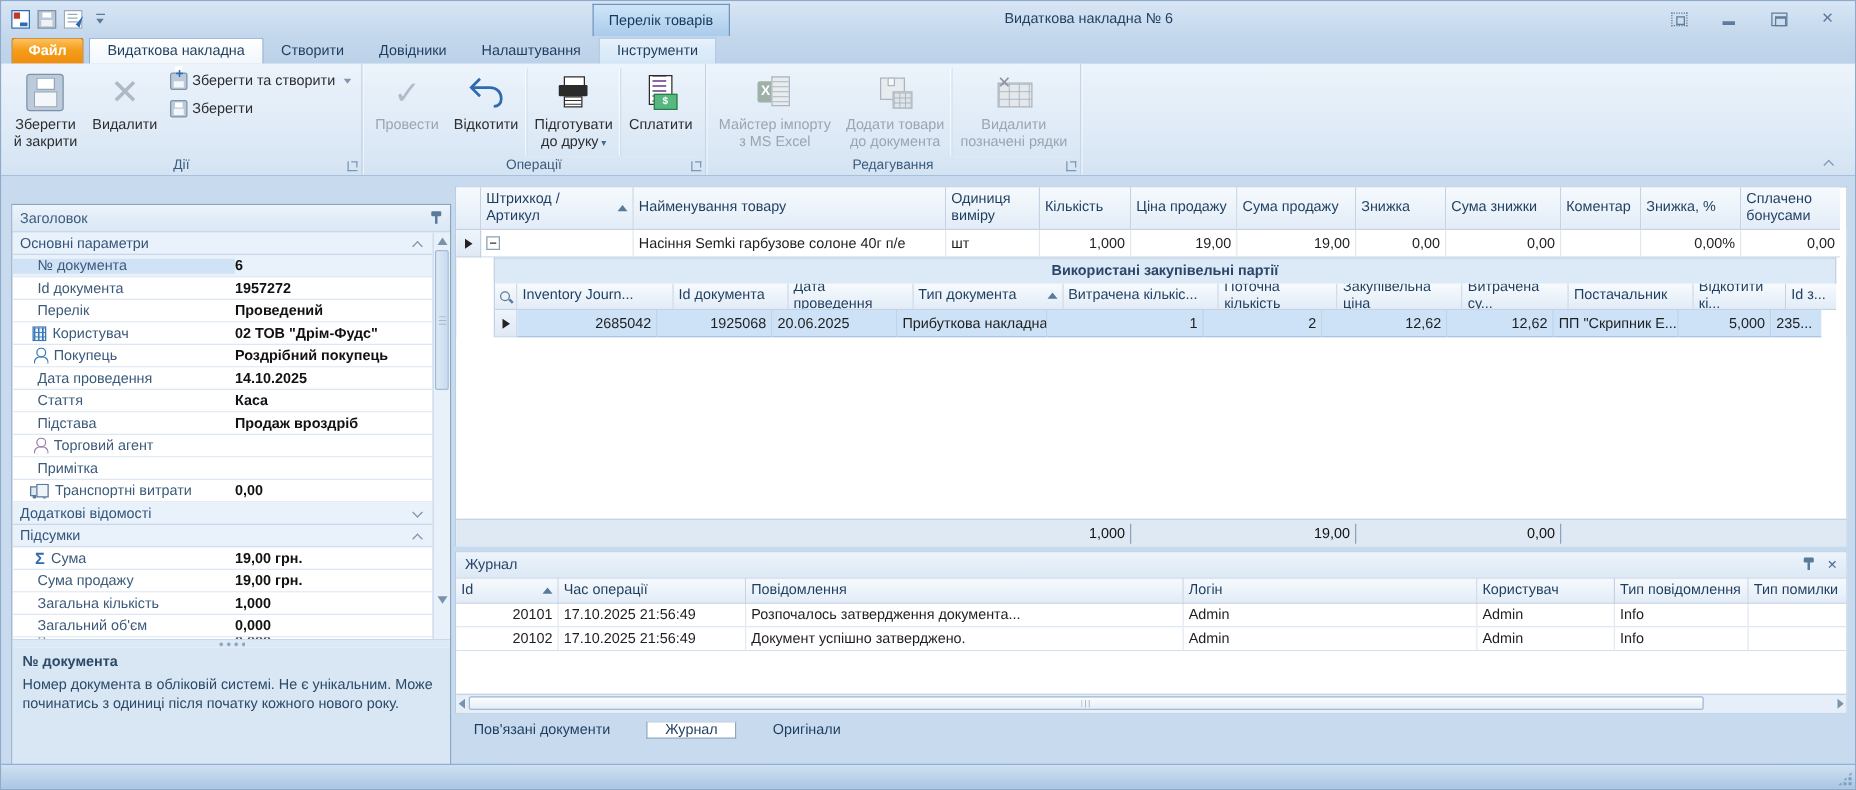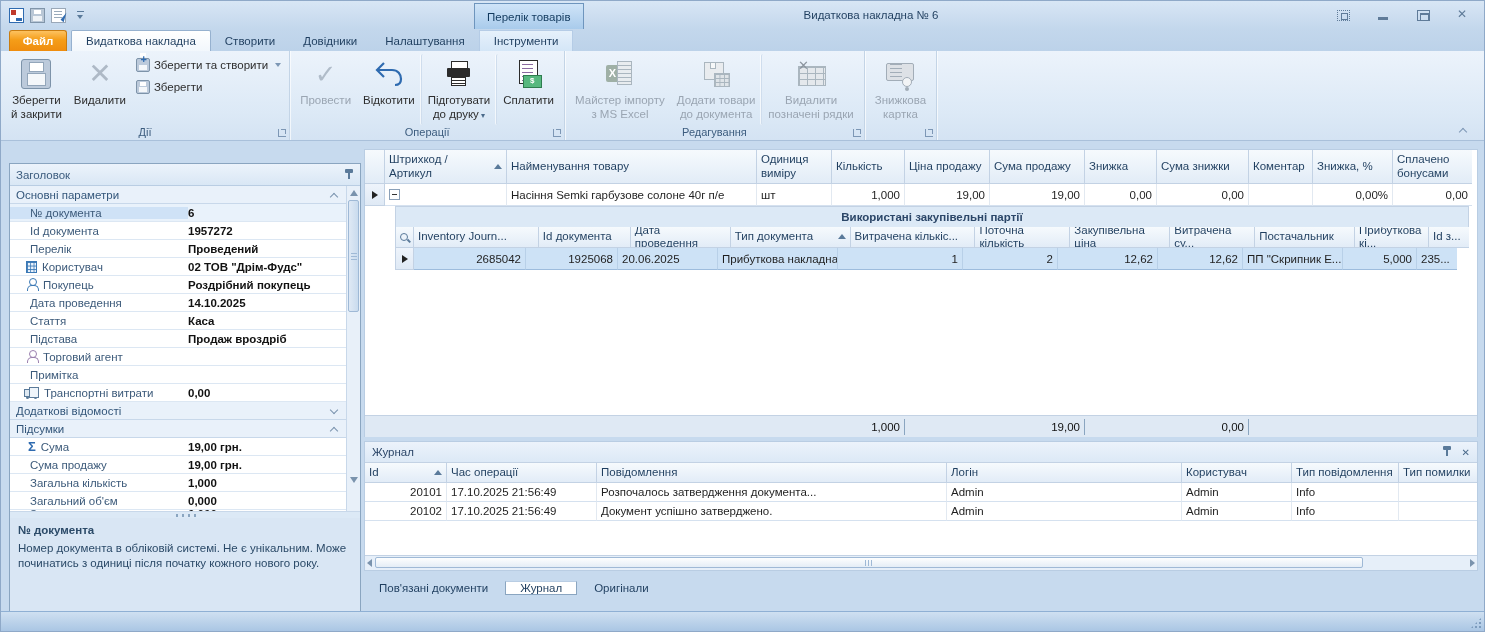--- a/index.html
+++ b/index.html
@@ -211,21 +211,21 @@
   .j-r{display:flex;height:19px;flex:none;background:#fff}
   .j-empty{flex:1;background:#fff}
   .j-scroll{height:15px;flex:none;background:#e6eff9;border-top:1px solid #c3d2e4;position:relative}
   .j-scroll .al{position:absolute;left:2px;top:3px;width:0;height:0;border-top:4px solid transparent;border-bottom:4px solid transparent;border-right:5px solid #7a93ad}
   .j-scroll .ar{position:absolute;right:2px;top:3px;width:0;height:0;border-top:4px solid transparent;border-bottom:4px solid transparent;border-left:5px solid #7a93ad}
   .j-thumb{position:absolute;left:10px;top:1px;height:11px;width:988px;background:linear-gradient(#fdfefe,#e4edf6);border:1px solid #9fb9d6;border-radius:2px}
   .j-thumb::after{content:"";position:absolute;left:50%;top:2px;width:8px;height:6px;margin-left:-4px;
     background-image:linear-gradient(90deg,#9fb9d6 1px,transparent 1px);background-size:3px 100%}
 
   
-  .btabs{height:24px;flex:none;display:flex;align-items:flex-end;padding-top:1px;gap:2px}
+  .btabs{height:24px;flex:none;display:flex;align-items:center;padding-top:1px;gap:14px}
   .btab{padding:0 14px;display:flex;align-items:center;color:#1f3e5f;border:1px solid transparent}
   .btab.active{background:#fff;border:1px solid #8aa5c0;border-top-color:#b9cde3}
   .bgap{flex:1}
 
   
   .statusbar{position:absolute;left:0;bottom:0;width:100%;height:20px;background:linear-gradient(#cfe0f1,#aac6e4);border-top:1px solid #8fb0d4}
   .sgrip{position:absolute;right:2px;bottom:2px;width:12px;height:12px;
     background-image:radial-gradient(circle,#7d9cbe 1.3px,transparent 1.4px);background-size:4px 4px;clip-path:polygon(100% 0,100% 100%,0 100%)}
 </style>
 </head>
@@ -355,35 +355,20 @@
           <span class="rlbl">Видалити
 позначені рядки</span>
         </div>
       </div>
       <div class="grp-cap">
         <span>Редагування</span>
         <span class="launcher"></span>
       </div>
     </div>
 
-    <div class="grp">
-      <div class="grp-body">
-        <div class="rbtn dis">
-          <span class="ric">
-              <span class="i-card"></span>
-            </span>
-          <span class="rlbl">Знижкова
-картка</span>
-        </div>
-      </div>
-      <div class="grp-cap">
-        <span></span>
-        <span class="launcher"></span>
-      </div>
-    </div>
     <span class="ribbon-collapse"></span>
   </div>
 
   <div class="main">
 
     <div class="props">
       <div class="p-head">
         <span>Заголовок</span>
         <span class="sp"></span>
         <span class="i-pin"></span>
@@ -548,21 +533,21 @@
             <div class="hc" style="width:18px;justify-content:center"><span class="i-mag"></span></div>
             <div class="hc" style="width:125px"><span>Inventory Journ...</span></div>
             <div class="hc" style="width:92px"><span>Id документа</span></div>
             <div class="hc" style="width:100px"><span>Дата проведення</span></div>
             <div class="hc" style="width:120px"><span>Тип документа</span><span class="asc"></span></div>
             <div class="hc" style="width:125px"><span>Витрачена кількіс...</span></div>
             <div class="hc" style="width:95px"><span>Поточна кількість</span></div>
             <div class="hc" style="width:100px"><span>Закупівельна ціна</span></div>
             <div class="hc" style="width:85px"><span>Витрачена су...</span></div>
             <div class="hc" style="width:100px"><span>Постачальник</span></div>
-            <div class="hc" style="width:74px"><span>Прибуткова кі...</span></div>
+            <div class="hc" style="width:74px"><span>Відкотити кі...</span></div>
             <div class="hc" style="width:40px;border-right:none"><span>Id з...</span></div>
           </div>
           <div class="b-r sel">
             <div class="ind2" style="width:18px">
                 <span class="rowptr"></span>
               </div>
             <div class="dc num" style="width:112px">2685042</div>
             <div class="dc num" style="width:92px">1925068</div>
             <div class="dc" style="width:100px">20.06.2025</div>
             <div class="dc" style="width:120px">Прибуткова накладна</div>

